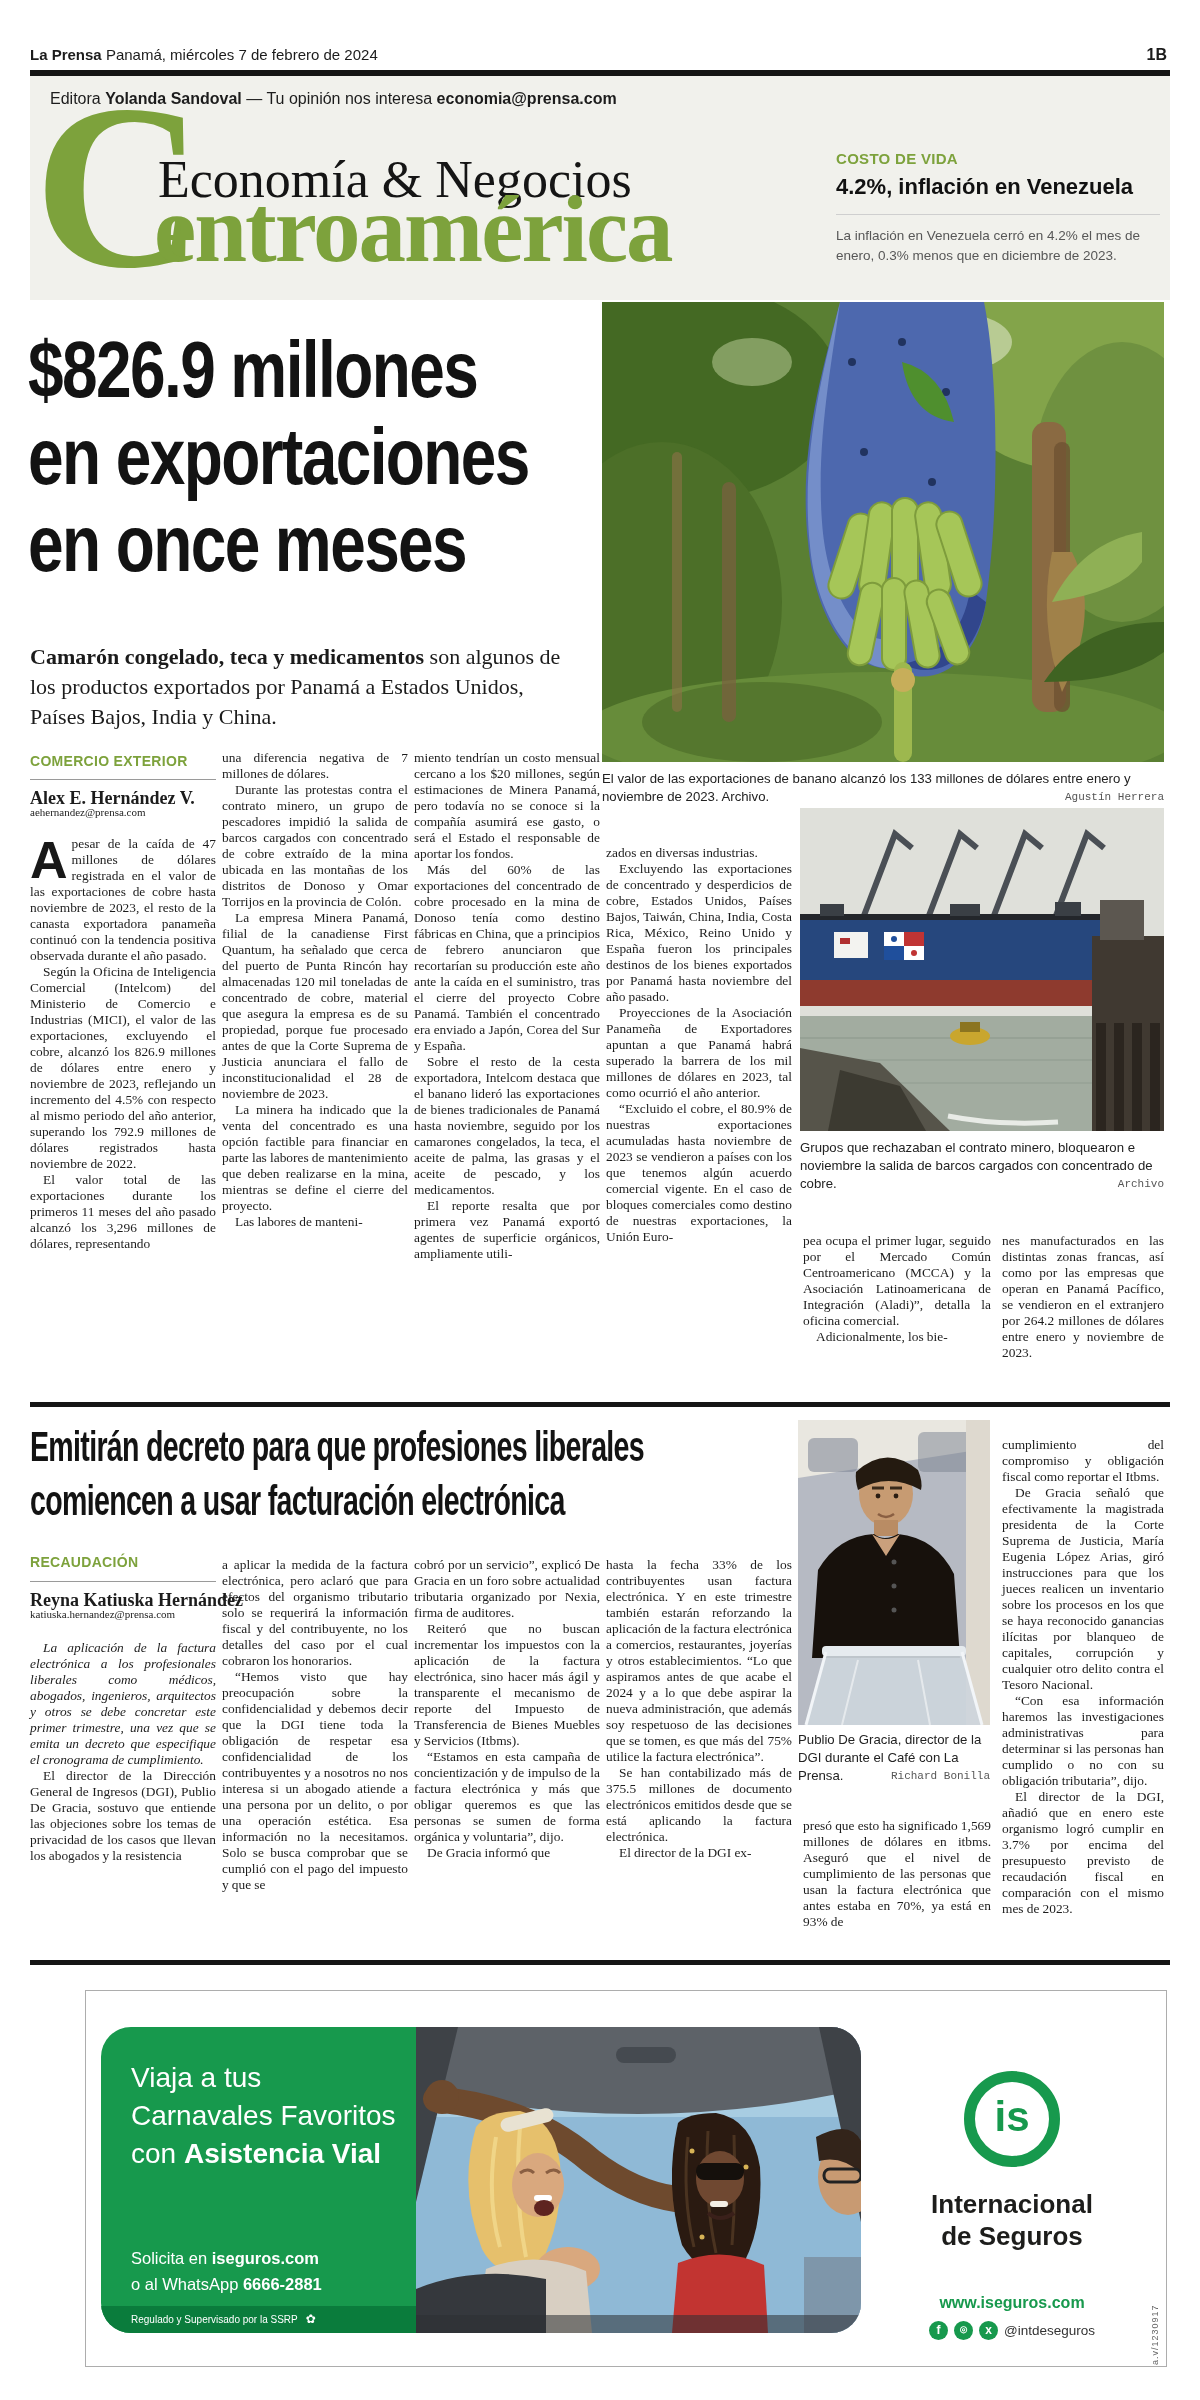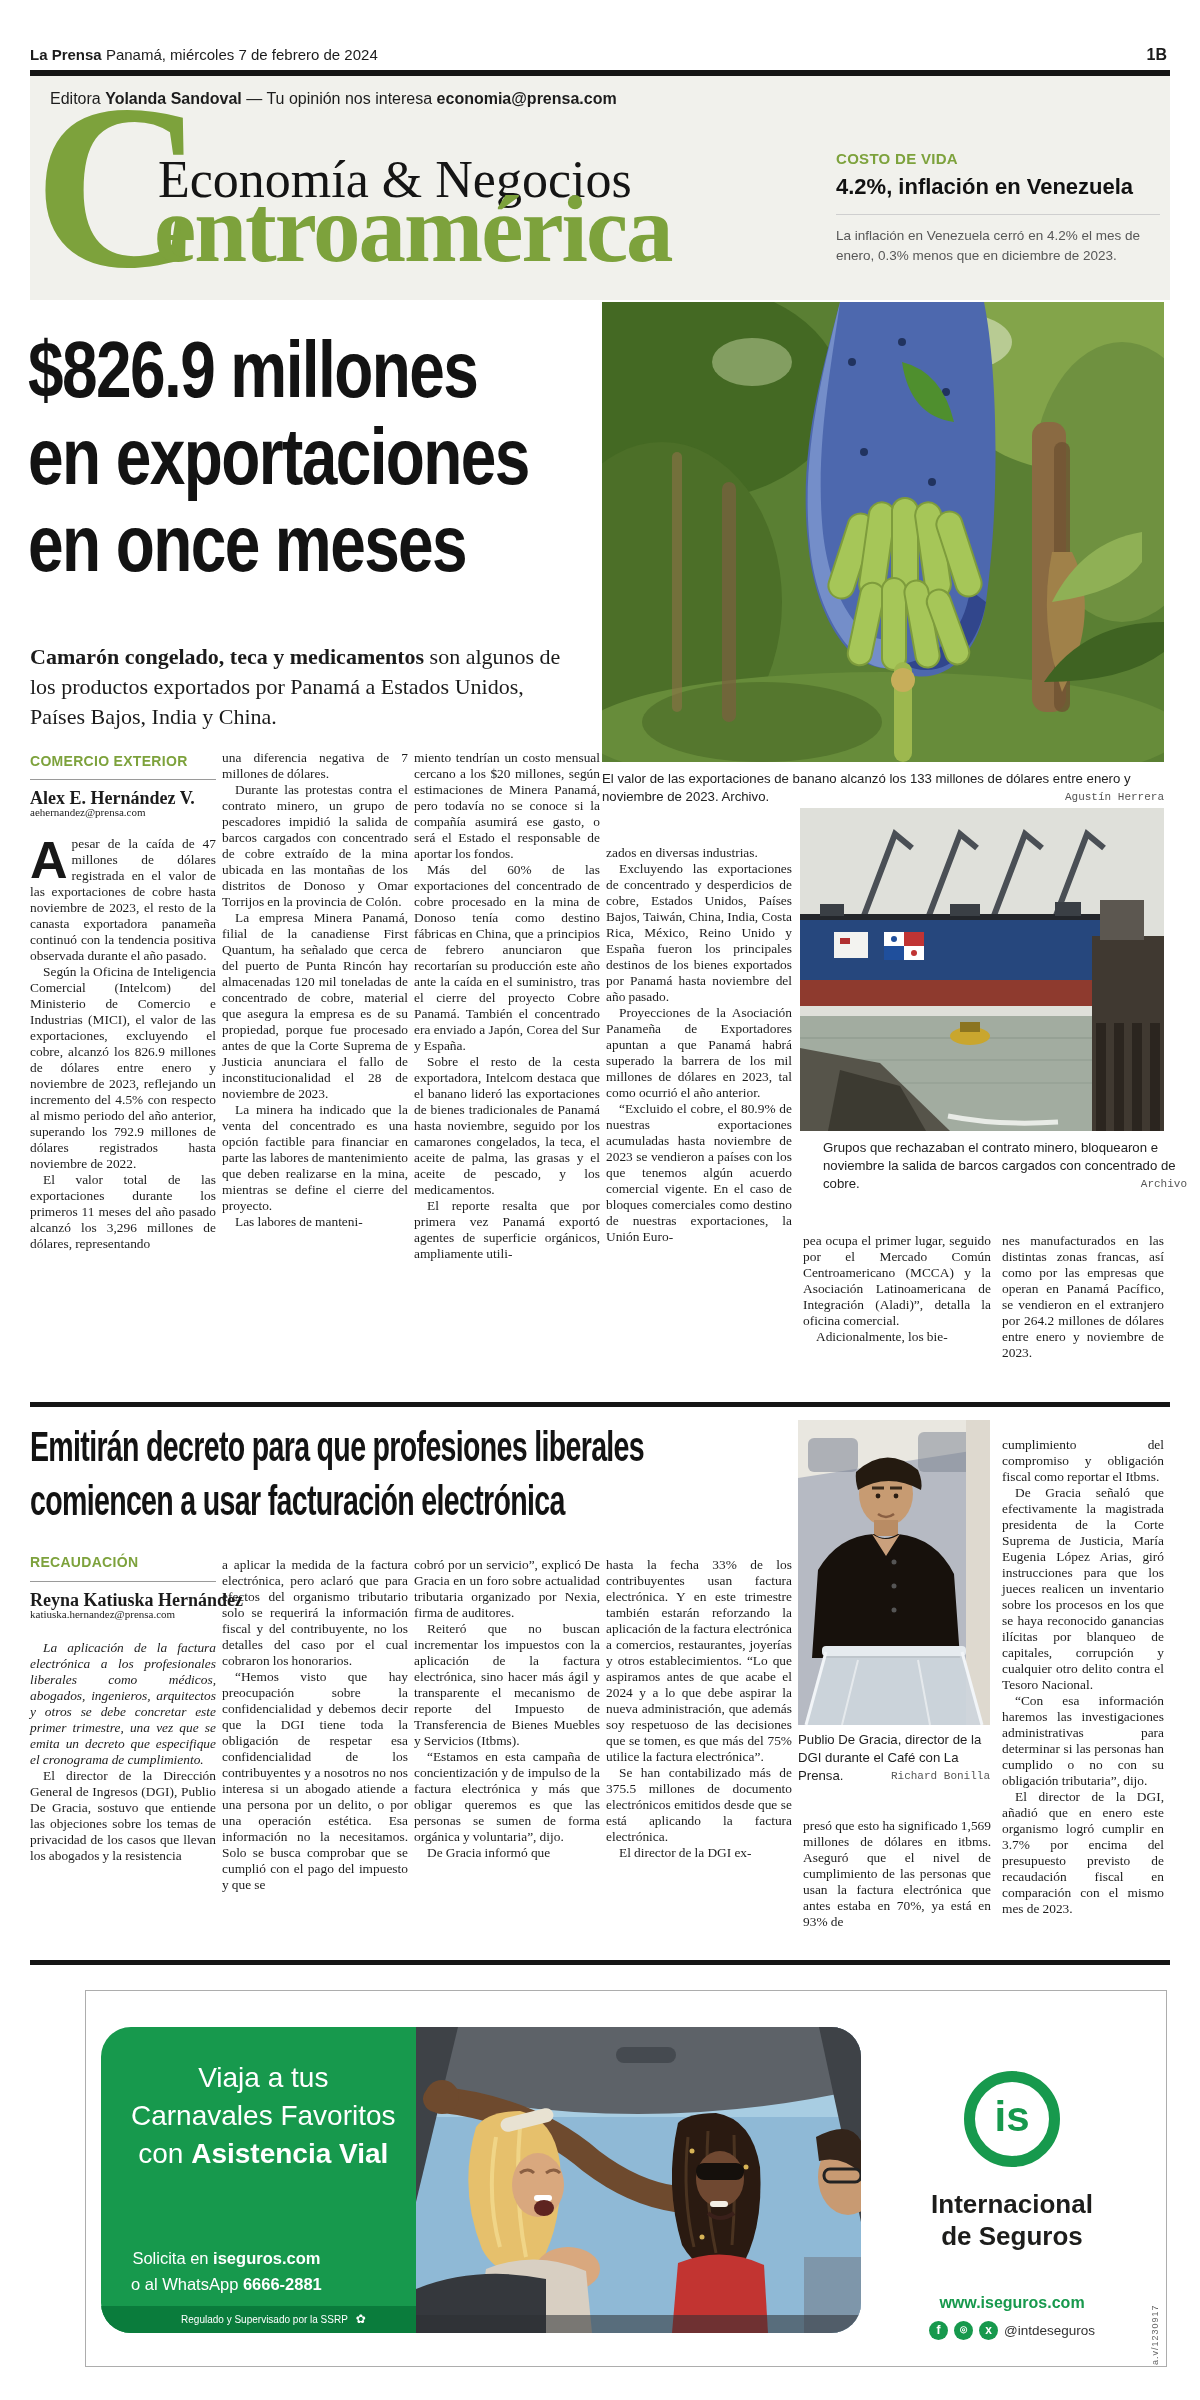--- a/index.html
+++ b/index.html
@@ -48,21 +48,21 @@
           font-size:11px;color:#555;background:transparent;}
   .divider{left:30px;width:1140px;height:5px;background:var(--rule-black,#151515);}
   
   .a2-head{left:30px;top:1420px;font-weight:700;font-size:42px;line-height:54px;color:#131313;
            letter-spacing:-1px;transform:scaleX(.68);transform-origin:0 0;white-space:nowrap;
            font-family:"Liberation Sans",sans-serif;}
   
   .adbox{left:85px;top:1990px;width:1080px;height:375px;border:1px solid #adadad;background:#fff;}
   .admedia{position:absolute;left:15px;top:36px;width:760px;height:306px;border-radius:30px;
            overflow:hidden;display:flex;}
-  .adgreen{width:315px;height:100%;background:var(--ad-green,#17994d);position:relative;flex:none;text-align:center;}
+  .adgreen{width:315px;height:100%;background:var(--ad-green,#17994d);position:relative;flex:none;}
   .adphoto{flex:1;height:100%;}
   .adgreen h2{position:absolute;left:30px;top:32px;margin:0;color:#fff;font-weight:400;
               font-family:"Liberation Sans",sans-serif;font-size:28px;line-height:38px;}
   .adgreen h2 b{font-weight:700;margin-top:8px;}
   .adcta{position:absolute;left:30px;top:218px;color:#fff;font-family:"Liberation Sans",sans-serif;
          font-size:16.5px;line-height:26px;}
   .adstrip{position:absolute;left:0;bottom:0;width:100%;height:27px;background:var(--ad-green-dark,#0a7c3c);
            color:#fff;font-family:"Liberation Sans",sans-serif;font-size:10px;line-height:27px;
            padding-left:30px;box-sizing:border-box;}
   .sealicon{display:inline-block;margin-left:8px;color:#fff;font-size:12px;}
@@ -241,21 +241,21 @@
         <rect x="314" y="215" width="10" height="108" fill="#2b251f"></rect>
         <rect x="332" y="215" width="10" height="108" fill="#2b251f"></rect>
         <rect x="350" y="215" width="10" height="108" fill="#2b251f"></rect>
       <ellipse cx="170" cy="228" rx="20" ry="9" fill="#c9a62e"></ellipse>
       <rect x="160" y="214" width="20" height="10" fill="#8b7420"></rect>
       <path d="M0,240 L80,255 L150,323 L0,323 Z" fill="#56544a"></path>
       <path d="M40,262 L100,278 L126,323 L28,323 Z" fill="#3c3a31"></path>
       <path d="M148,308 q50,10 110,6" stroke="#e8ebe6" stroke-width="5" fill="none"></path>
     </svg>
   </figure>
-  <div class="abs caption" style="left:800px;top:1139px;width:364px;height:54px;margin-left:23px;">
+  <div class="abs caption" style="left:800px;top:1139px;width:364px;height:54px;">
     <span>Grupos que rechazaban el contrato minero, bloquearon e noviembre la salida de barcos cargados con concentrado de cobre.</span>
     <span class="credit">Archivo</span>
   </div>
 
   <div class="abs divider" style="top:1402px;"></div>
 
   <div class="abs a2-head">
     <div>Emitirán decreto para que profesiones liberales</div>
     <div>comiencen a usar facturación electrónica</div>
   </div>

